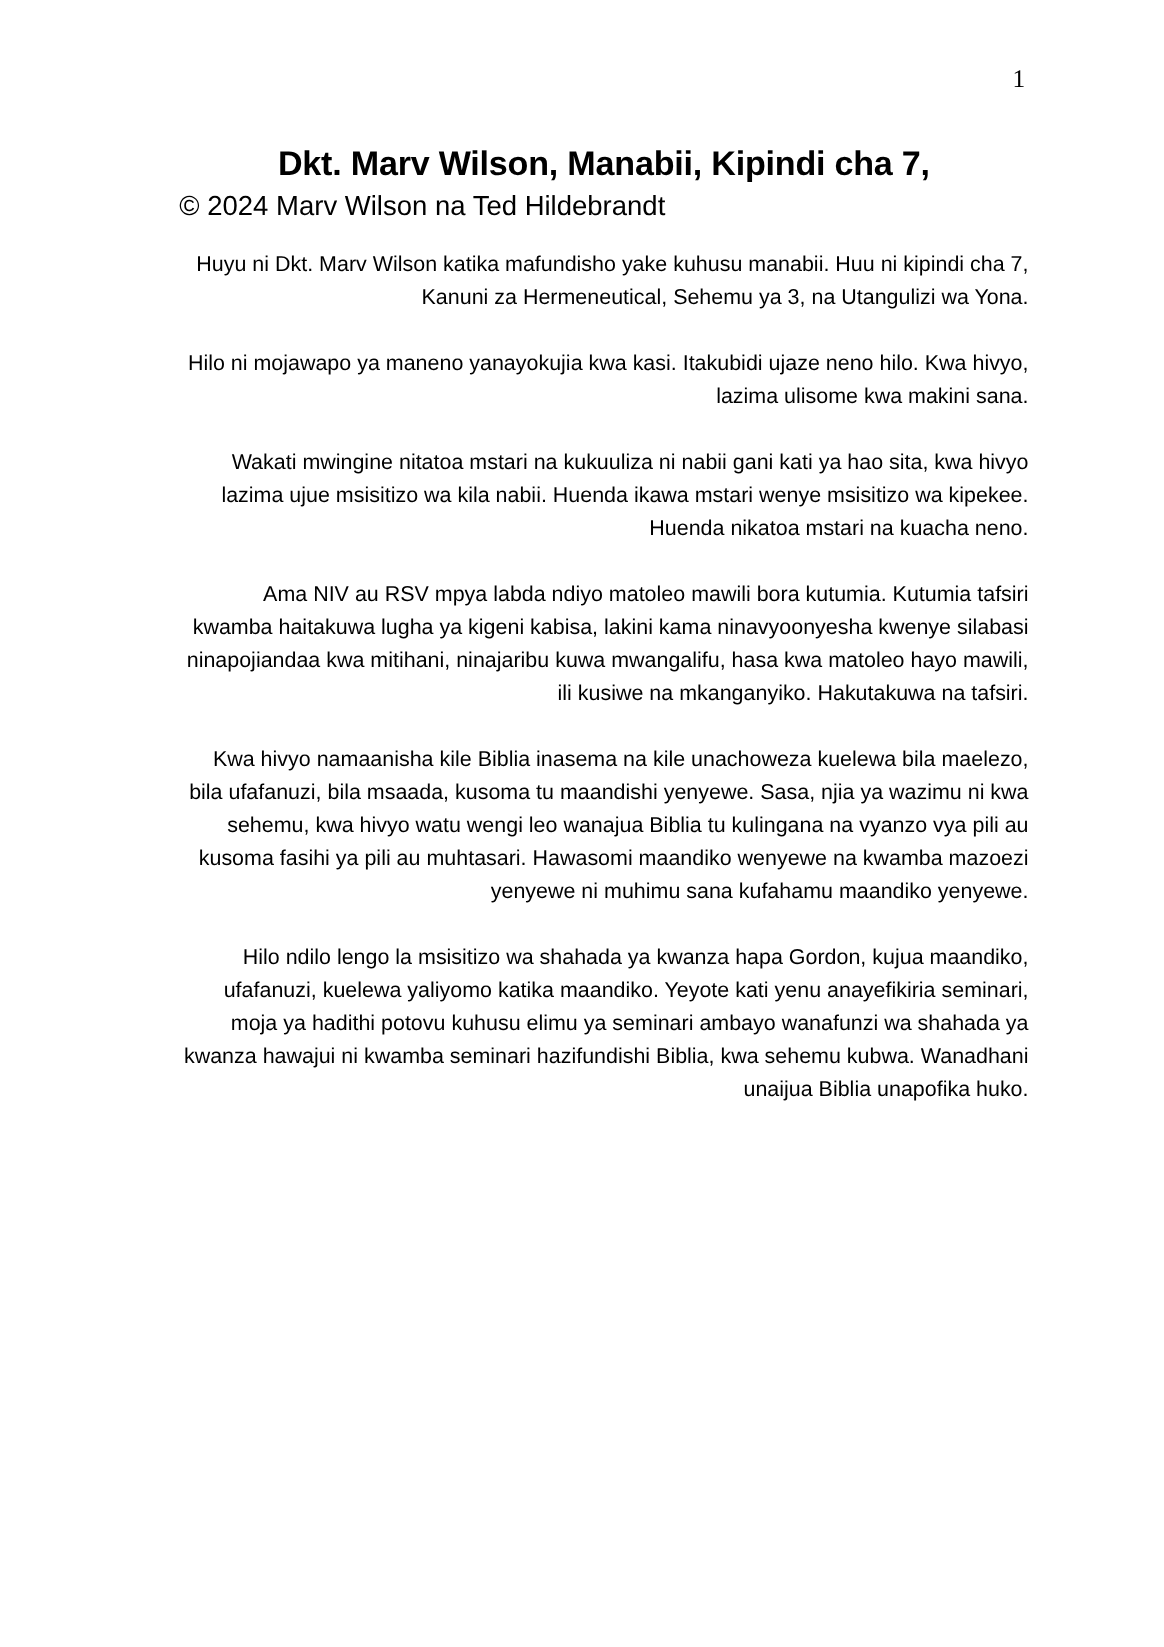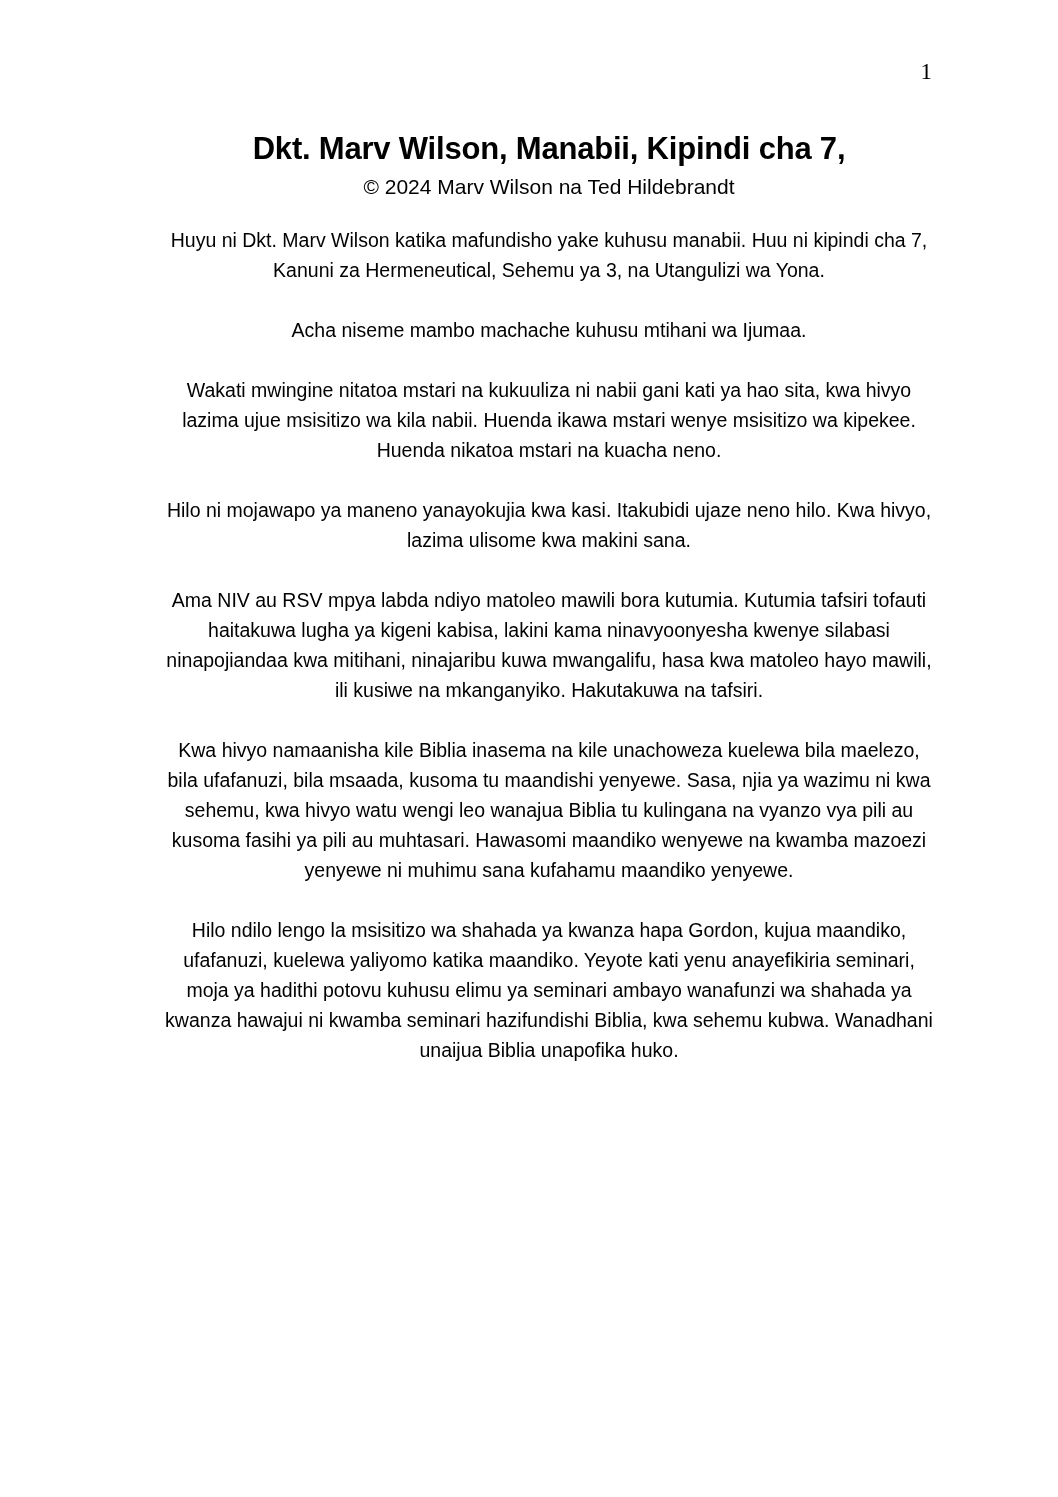--- a/index.html
+++ b/index.html
@@ -36,29 +36,29 @@
     font-size: 31px;
     font-weight: 700;
     line-height: 46px;
     text-align: center;
     letter-spacing: -0.2px;
   }
   .title-line {
     display: block;
   }
   .copyright {
-    font-size: 21px;
+    font-size: 25px;
     line-height: 30px;
-    text-align: center;
+    text-align: left;
     margin: 0;
   }
   .body-para {
     font-size: 19.5px;
     line-height: 30px;
-    text-align: center;
+    text-align: right;
     margin: 30px 0 0 0;
   }
   .body-para.first {
     margin-top: 23px;
   }
 </style>
 </head>
 <body>
 
 <div class="page">
@@ -68,28 +68,27 @@
   <div class="content">
 
     <h1 class="title">
       <span class="title-line">Dkt. Marv Wilson, Manabii, Kipindi cha 7,</span>
     </h1>
 
     <div class="copyright">© 2024 Marv Wilson na Ted Hildebrandt</div>
 
     <p class="body-para first">Huyu ni Dkt. Marv Wilson katika mafundisho yake kuhusu manabii. Huu ni kipindi cha 7, Kanuni za Hermeneutical, Sehemu ya 3, na Utangulizi wa Yona.</p>
 
-    <p class="body-para">Acha niseme mambo machache kuhusu mtihani wa Ijumaa.</p>
 
+
+    <p class="body-para">Hilo ni mojawapo ya maneno yanayokujia kwa kasi. Itakubidi ujaze neno hilo. Kwa hivyo, lazima ulisome kwa makini sana.</p>
 
     <p class="body-para">Wakati mwingine nitatoa mstari na kukuuliza ni nabii gani kati ya hao sita, kwa hivyo lazima ujue msisitizo wa kila nabii. Huenda ikawa mstari wenye msisitizo wa kipekee. Huenda nikatoa mstari na kuacha neno.</p>
 
-    <p class="body-para">Hilo ni mojawapo ya maneno yanayokujia kwa kasi. Itakubidi ujaze neno hilo. Kwa hivyo, lazima ulisome kwa makini sana.</p>
 
-
-    <p class="body-para">Ama NIV au RSV mpya labda ndiyo matoleo mawili bora kutumia. Kutumia tafsiri tofauti haitakuwa lugha ya kigeni kabisa, lakini kama ninavyoonyesha kwenye silabasi ninapojiandaa kwa mitihani, ninajaribu kuwa mwangalifu, hasa kwa matoleo hayo mawili, ili kusiwe na mkanganyiko. Hakutakuwa na tafsiri.</p>
+    <p class="body-para">Ama NIV au RSV mpya labda ndiyo matoleo mawili bora kutumia. Kutumia tafsiri kwamba haitakuwa lugha ya kigeni kabisa, lakini kama ninavyoonyesha kwenye silabasi ninapojiandaa kwa mitihani, ninajaribu kuwa mwangalifu, hasa kwa matoleo hayo mawili, ili kusiwe na mkanganyiko. Hakutakuwa na tafsiri.</p>
 
     <p class="body-para">Kwa hivyo namaanisha kile Biblia inasema na kile unachoweza kuelewa bila maelezo, bila ufafanuzi, bila msaada, kusoma tu maandishi yenyewe. Sasa, njia ya wazimu ni kwa sehemu, kwa hivyo watu wengi leo wanajua Biblia tu kulingana na vyanzo vya pili au kusoma fasihi ya pili au muhtasari. Hawasomi maandiko wenyewe na kwamba mazoezi yenyewe ni muhimu sana kufahamu maandiko yenyewe.</p>
 
     <p class="body-para">Hilo ndilo lengo la msisitizo wa shahada ya kwanza hapa Gordon, kujua maandiko, ufafanuzi, kuelewa yaliyomo katika maandiko. Yeyote kati yenu anayefikiria seminari, moja ya hadithi potovu kuhusu elimu ya seminari ambayo wanafunzi wa shahada ya kwanza hawajui ni kwamba seminari hazifundishi Biblia, kwa sehemu kubwa. Wanadhani unaijua Biblia unapofika huko.</p>
 
   </div>
 </div>
 
 </body></html>

